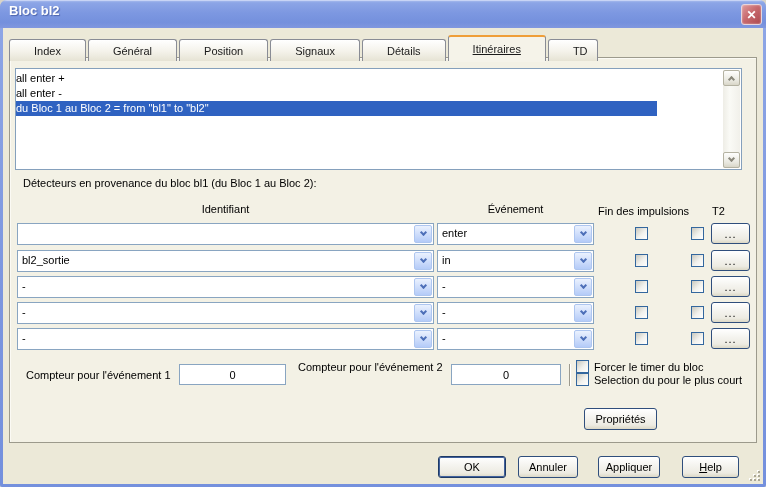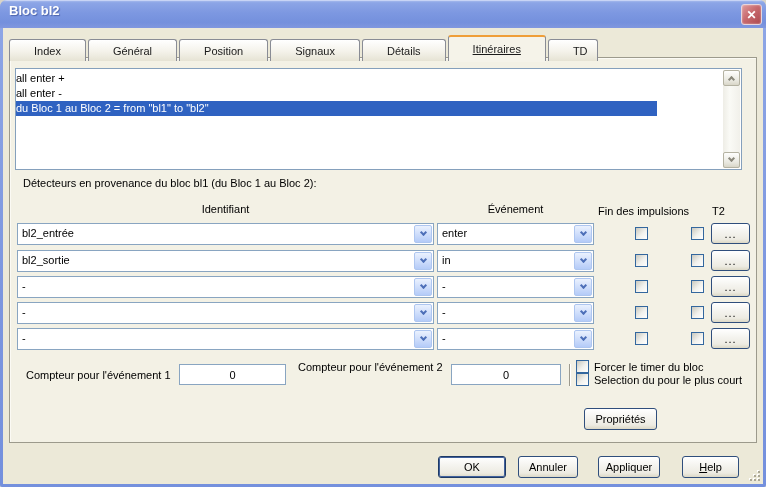--- a/index.html
+++ b/index.html
@@ -179,21 +179,20 @@
       </div>
 
       <div class="lbl" style="left:13px; top:119px;">Détecteurs en provenance du bloc bl1 (du Bloc 1 au Bloc 2):</div>
 
       <div class="hdr" style="left:7px; width:417px; top:145px;">Identifiant</div>
       <div class="hdr" style="left:427px; width:157px; top:145px;">Événement</div>
       <div class="hdr" style="left:588px; width:90px; top:147px; text-align:left;">Fin des impulsions</div>
       <div class="hdr" style="left:679px; width:20px; top:147px; text-align:left;margin-left:23px;">T2</div>
 
       <div class="combo r1" style="left:7px; width:417px;">
-        <span class="ctext">bl2_entrée</span>
         <span class="arrowbtn">
             <span class="chev"></span>
           </span>
       </div>
       <div class="combo r1" style="left:427px; width:157px;">
         <span class="ctext">enter</span>
         <span class="arrowbtn">
             <span class="chev"></span>
           </span>
       </div>

